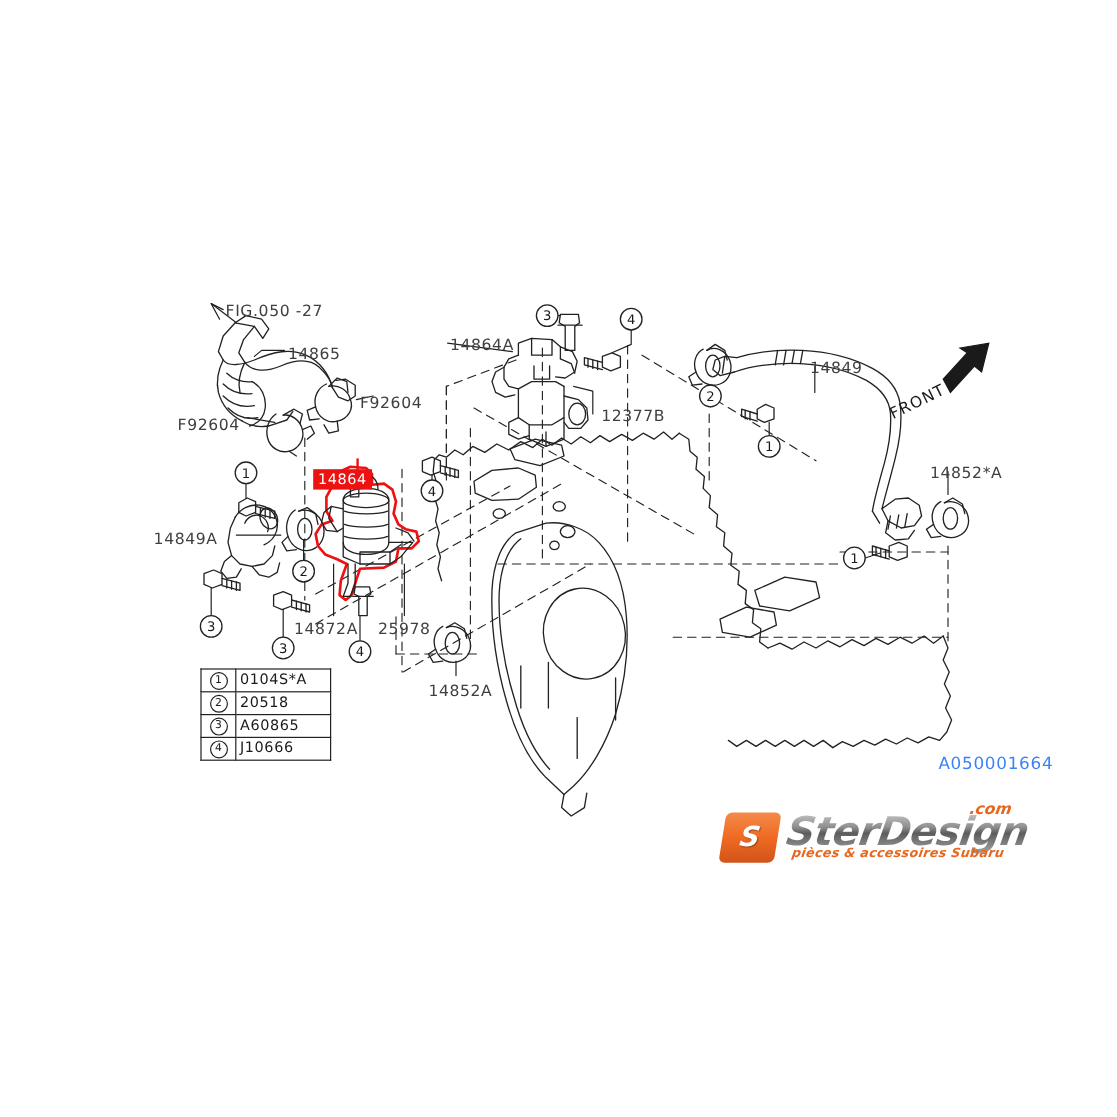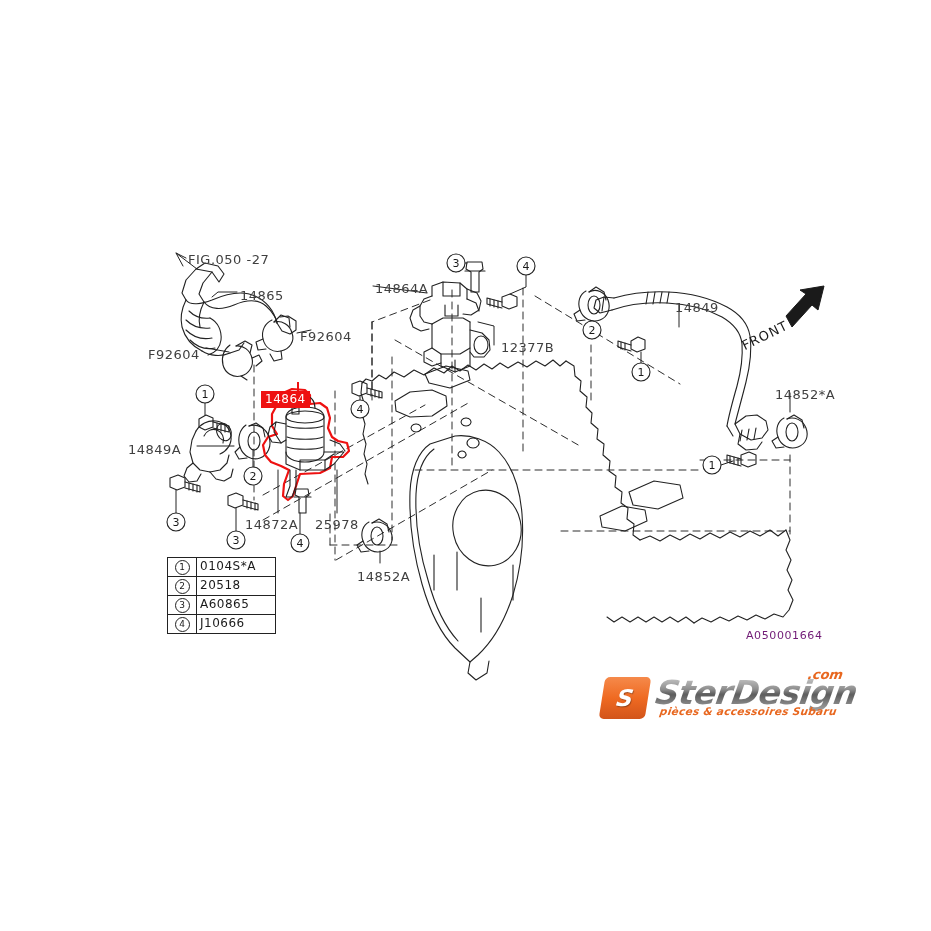--- a/index.html
+++ b/index.html
@@ -85,25 +85,25 @@
     line-height: 12px;
     border: 1.1px solid #222;
     border-radius: 50%;
     font-size: 9px;
     text-align: center;
     color: #1a1a1a;
   }
   
   #drawing-no {
     position: absolute;
-    left: 746px;
+    left: 782px;
     top: 629px;
-    font-size: 11px;
+    font-size: 14px;
     letter-spacing: 0.6px;
-    color: #701a75;
+    color: #3b82f6;
   }
   
   #watermark {
     position: absolute;
     left: 600px;
     top: 665px;
     width: 260px;
     height: 62px;
   }
   #wm-badge {

